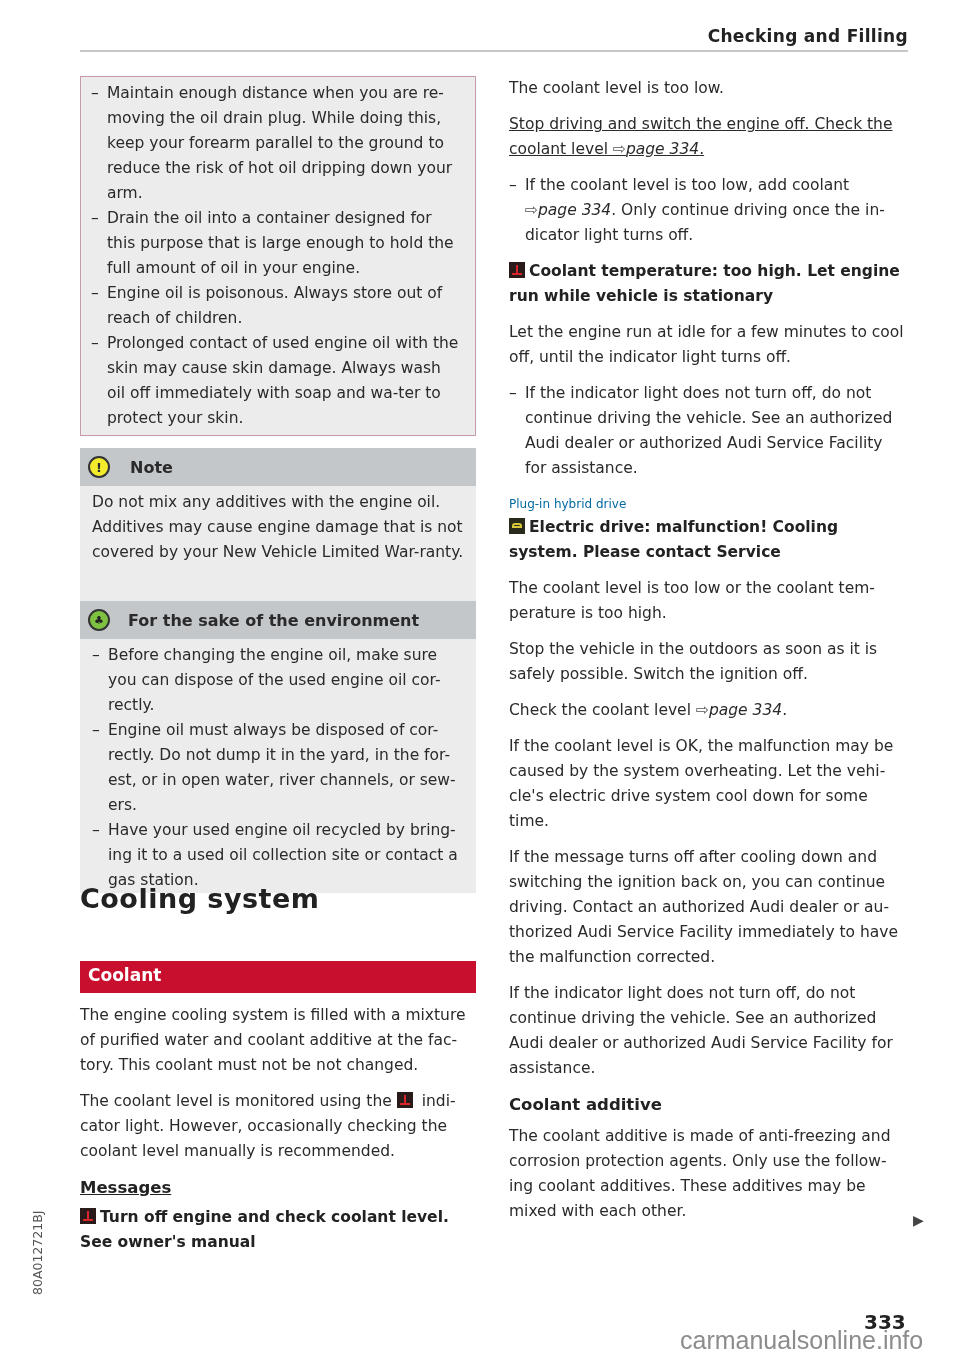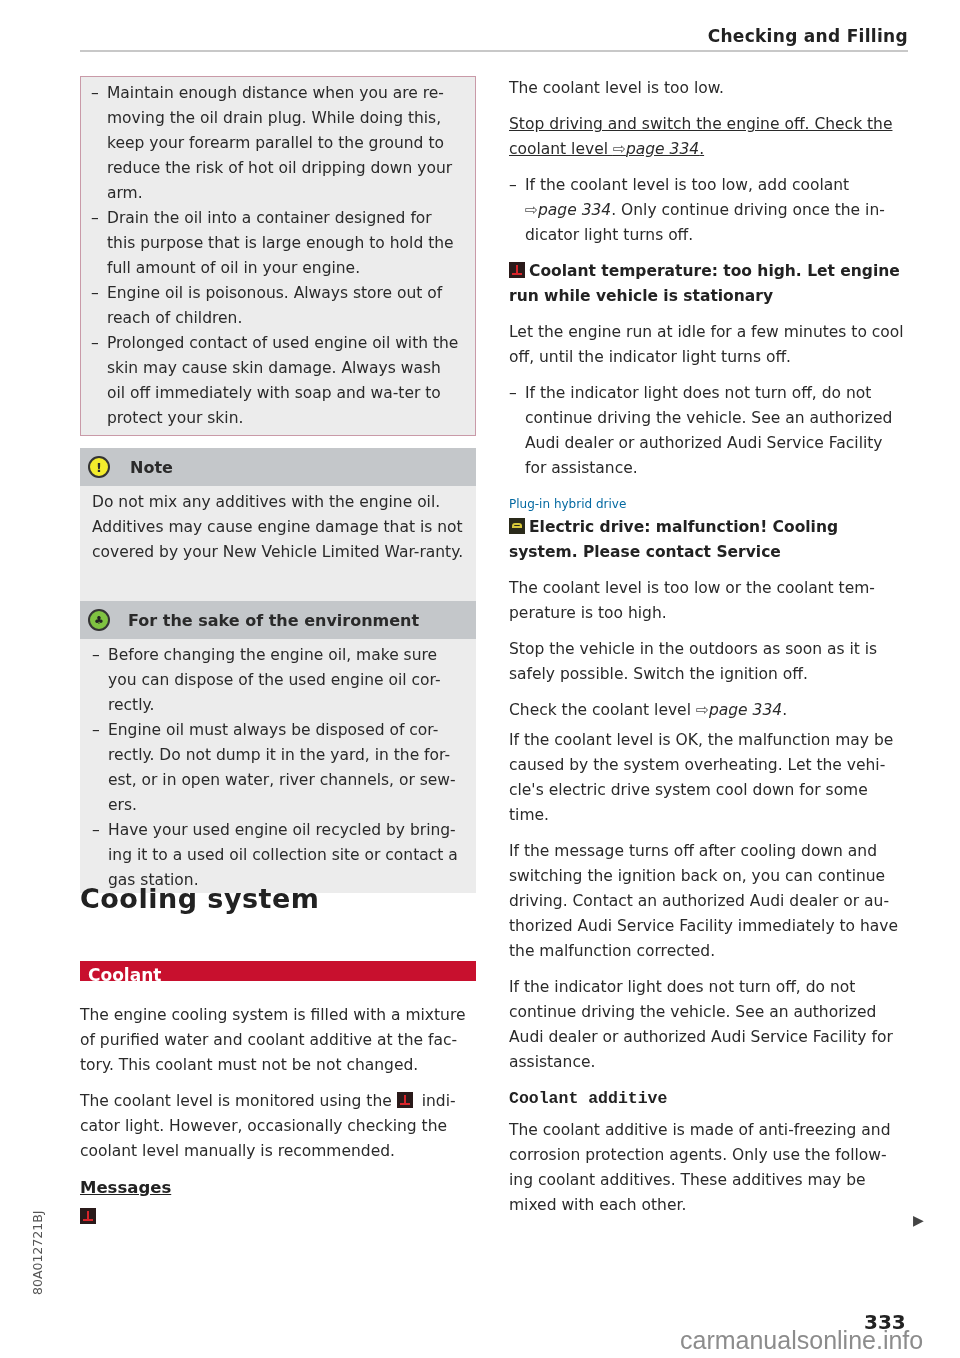--- a/index.html
+++ b/index.html
@@ -15,21 +15,21 @@
               border:1.5px solid #c99aa8; box-sizing:border-box; padding:4px 12px 0 10px; }
   .li { display:flex; font-size:15.5px; line-height:25px; }
   .li .dash { width:16px; flex:0 0 16px; }
   .box-head { background:#c4c7ca; height:38px; display:flex; align-items:center; padding-left:8px; font-weight:bold; font-size:16px; }
   .box-body { background:#ececec; padding:4px 12px 6px 12px; }
   .ico-note { width:22px; height:22px; border-radius:50%; background:#f3ec2c; border:2px solid #333; box-sizing:border-box;
               display:inline-flex; align-items:center; justify-content:center; font-size:13px; font-weight:bold; margin-right:20px; }
   .ico-env { width:22px; height:22px; border-radius:50%; background:#7fc241; border:2px solid #333; box-sizing:border-box;
               display:inline-flex; align-items:center; justify-content:center; font-size:11px; margin-right:18px; color:#222; }
   .h1 { font-size:27px; font-weight:bold; color:#222; letter-spacing:0.5px; }
-  .redbar { background:#c8102e; color:#fff; font-size:17px; font-weight:bold; height:20px; line-height:28px; padding-left:8px; }
+  .redbar { background:#c8102e; color:#fff; font-size:17px; font-weight:bold; height:32px; line-height:28px; padding-left:8px; }
   .h3 { font-size:16.5px; font-weight:bold; color:#222; }
   .msg { font-size:15.5px; font-weight:bold; line-height:25px; color:#222; }
   .lamp { display:inline-block; width:16px; height:16px; background:#2a1a1a; vertical-align:-2px; position:relative; margin-right:4px; }
   .lamp.red::after { content:""; position:absolute; left:7px; top:3px; width:2px; height:9px; background:#d8242a; }
   .lamp.red::before { content:""; position:absolute; left:3px; top:11px; width:10px; height:2px; background:#d8242a; }
   .lamp.yel { background:#2a2a1a; }
   .lamp.yel::after { content:""; position:absolute; left:3px; top:5px; width:10px; height:5px; border:2px solid #d8c83a; border-radius:3px 3px 0 0; box-sizing:border-box; }
   .small { font-size:12px; color:#0369a1; }
   .xref { font-style:italic; }
   .arrow { color:#555; }
@@ -100,21 +100,21 @@
 </div>
 <div class="col colL" style="top:1003px;">
   <p class="p">The engine cooling system is filled with a mixture of purified water and coolant additive at the fac-tory. This coolant must not be not changed.</p>
   <p class="p" style="margin-top:11px;">
     <span>The coolant level is monitored using the</span>
     <span class="lamp red"></span>
     <span>indi-cator light. However, occasionally checking the coolant level manually is recommended.</span>
   </p>
   <div class="h3" style="margin-top:14px;text-decoration:underline;">Messages</div>
   <div class="msg" style="margin-top:8px;">
-    <span class="lamp red"></span>
+    <span class="lamp red"></span><span>Turn off engine and check coolant level. See owner's manual</span>
   </div>
 </div>
 
 <div class="side-code">80A012721BJ</div>
 
 <div class="col colR" style="top:76px;">
   <p class="p">The coolant level is too low.</p>
   <p class="p" style="margin-top:11px;text-decoration:underline;">
     <span>Stop driving and switch the engine off. Check the coolant level</span>
     <span class="arrow">⇨</span><span class="xref">page 334</span>.
@@ -133,22 +133,22 @@
     </div>
   <div class="small" style="margin-top:16px;">Plug-in hybrid drive</div>
   <div class="msg" style="margin-top:4px;">
     <span class="lamp yel"></span><span>Electric drive: malfunction! Cooling system. Please contact Service</span>
   </div>
   <p class="p" style="margin-top:11px;">The coolant level is too low or the coolant tem-perature is too high.</p>
   <p class="p" style="margin-top:11px;">Stop the vehicle in the outdoors as soon as it is safely possible. Switch the ignition off.</p>
   <p class="p" style="margin-top:11px;">
     <span>Check the coolant level</span> <span class="arrow">⇨</span><span class="xref">page 334</span>.
   </p>
-  <p class="p" style="margin-top:5px;">If the coolant level is OK, the malfunction may be caused by the system overheating. Let the vehi-cle's electric drive system cool down for some time.</p>
+  <p class="p" style="margin-top:11px;">If the coolant level is OK, the malfunction may be caused by the system overheating. Let the vehi-cle's electric drive system cool down for some time.</p>
   <p class="p" style="margin-top:11px;">If the message turns off after cooling down and switching the ignition back on, you can continue driving. Contact an authorized Audi dealer or au-thorized Audi Service Facility immediately to have the malfunction corrected.</p>
   <p class="p" style="margin-top:11px;">If the indicator light does not turn off, do not continue driving the vehicle. See an authorized Audi dealer or authorized Audi Service Facility for assistance.</p>
-  <div class="h3" style="margin-top:14px;font-family:Liberation Mono, monospace;">Coolant additive</div>
+  <div class="h3" style="margin-top:14px;">Coolant additive</div>
   <p class="p" style="margin-top:10px;">The coolant additive is made of anti-freezing and corrosion protection agents. Only use the follow-ing coolant additives. These additives may be mixed with each other.</p>
 </div>
 
 <div class="cont-arrow">▶</div>
 <div class="pagenum">333</div>
 <div class="watermark">carmanualsonline.info</div>
 
 </body></html>

